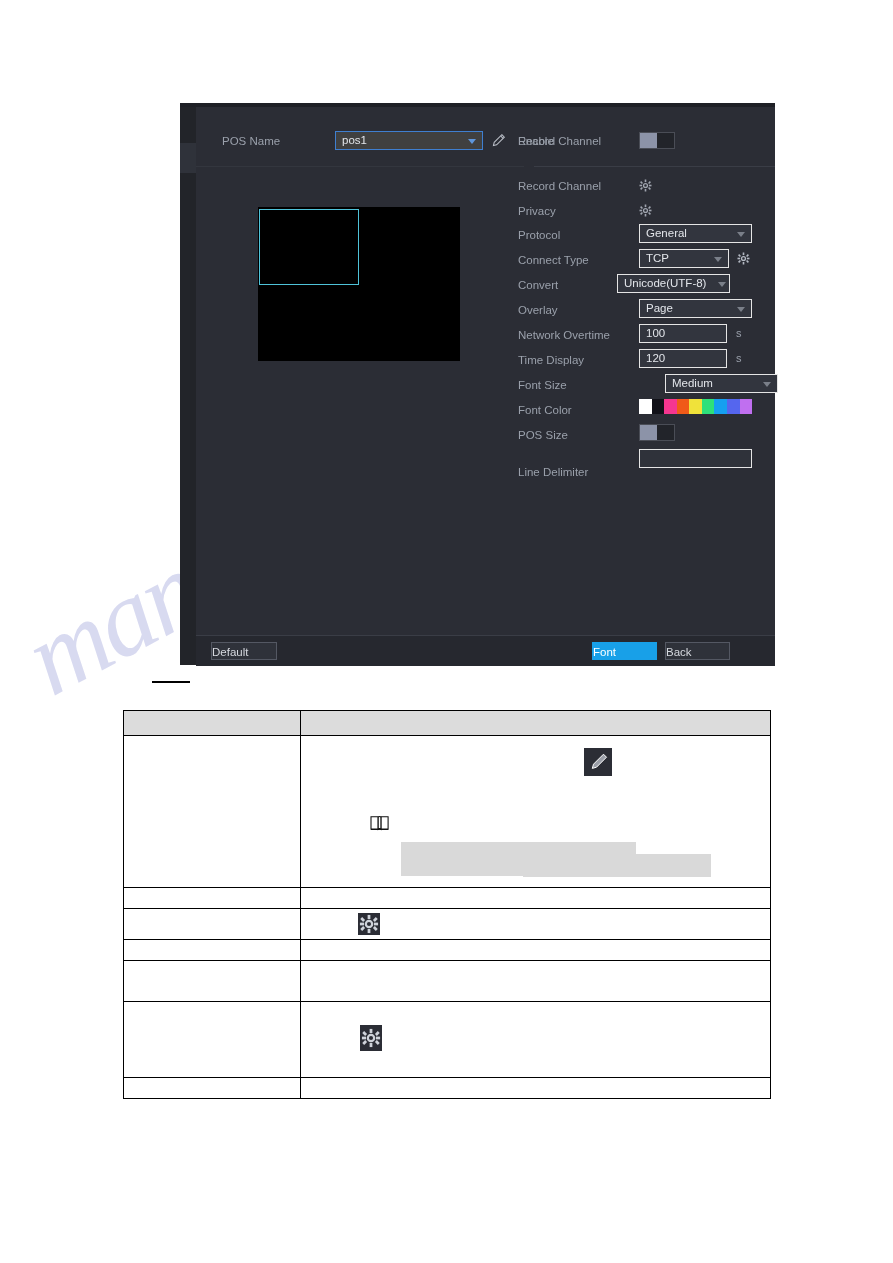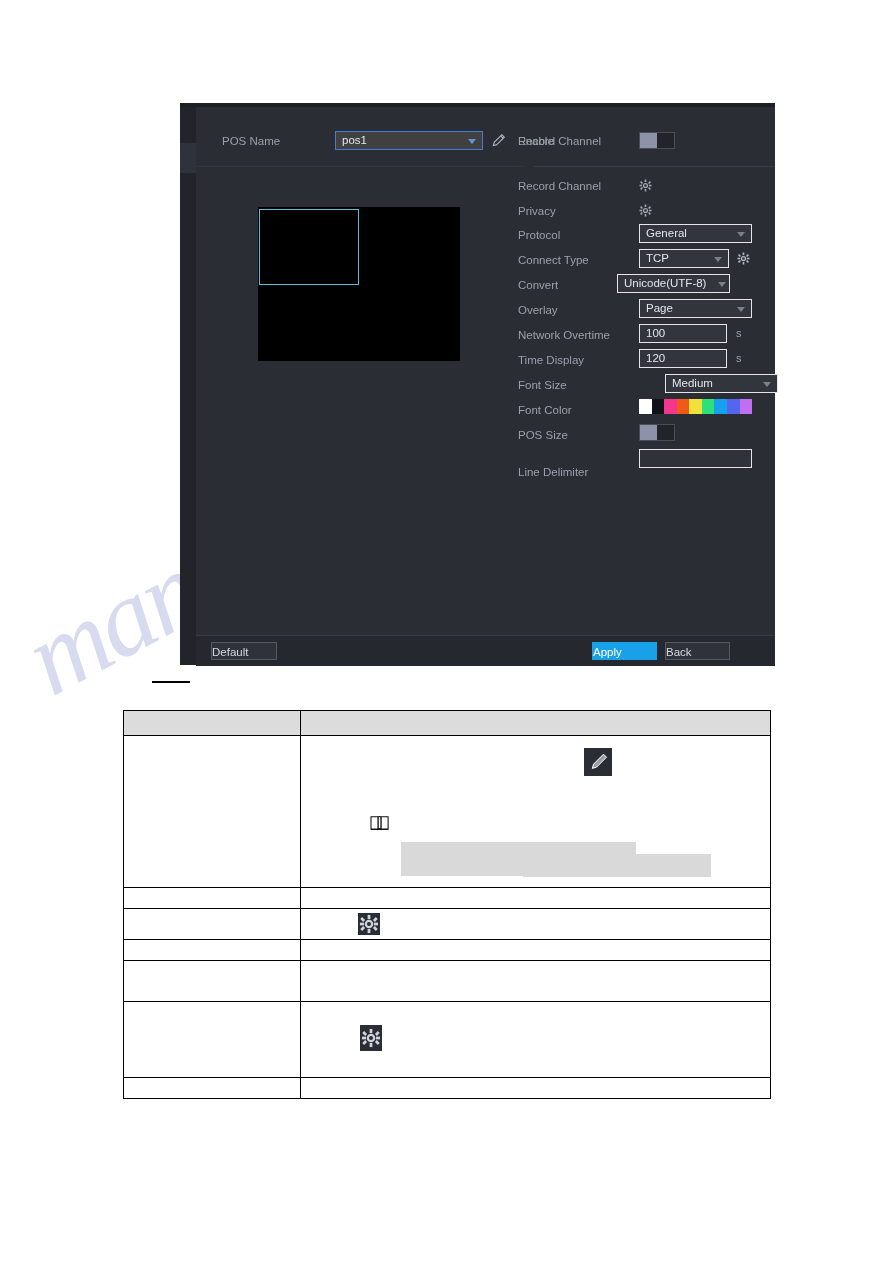--- a/index.html
+++ b/index.html
@@ -443,21 +443,21 @@
 
       <div class="lbl" style="left:322px; top:346px;margin-top:12px;">Line Delimiter</div>
       <div class="field blank" style="left:443px; top:342px; width:113px;">
         <span class="val"></span>
       </div>
 
     </div>
 
     <div class="dlg-footer">
       <div class="btn" style="left:15px; top:6px; width:66px;">Default</div>
-      <div class="btn primary" style="left: 396px; top: 6px; width: 65px; background: rgb(24, 160, 232); border-color: rgb(24, 160, 232);">Apply</div>
+      <div class="btn primary" style="left: 396px; top: 6px; width: 65px; background: rgb(24, 160, 232); border-color: rgb(24, 160, 232);">Font</div>
       <div class="btn" style="left:469px; top:6px; width:65px;">Back</div>
     </div>
   </div>
 
   <div class="caption-rule"></div>
 
   <table id="doc-table">
     <tbody>
       <tr class="head">
         <td class="c1"></td>

